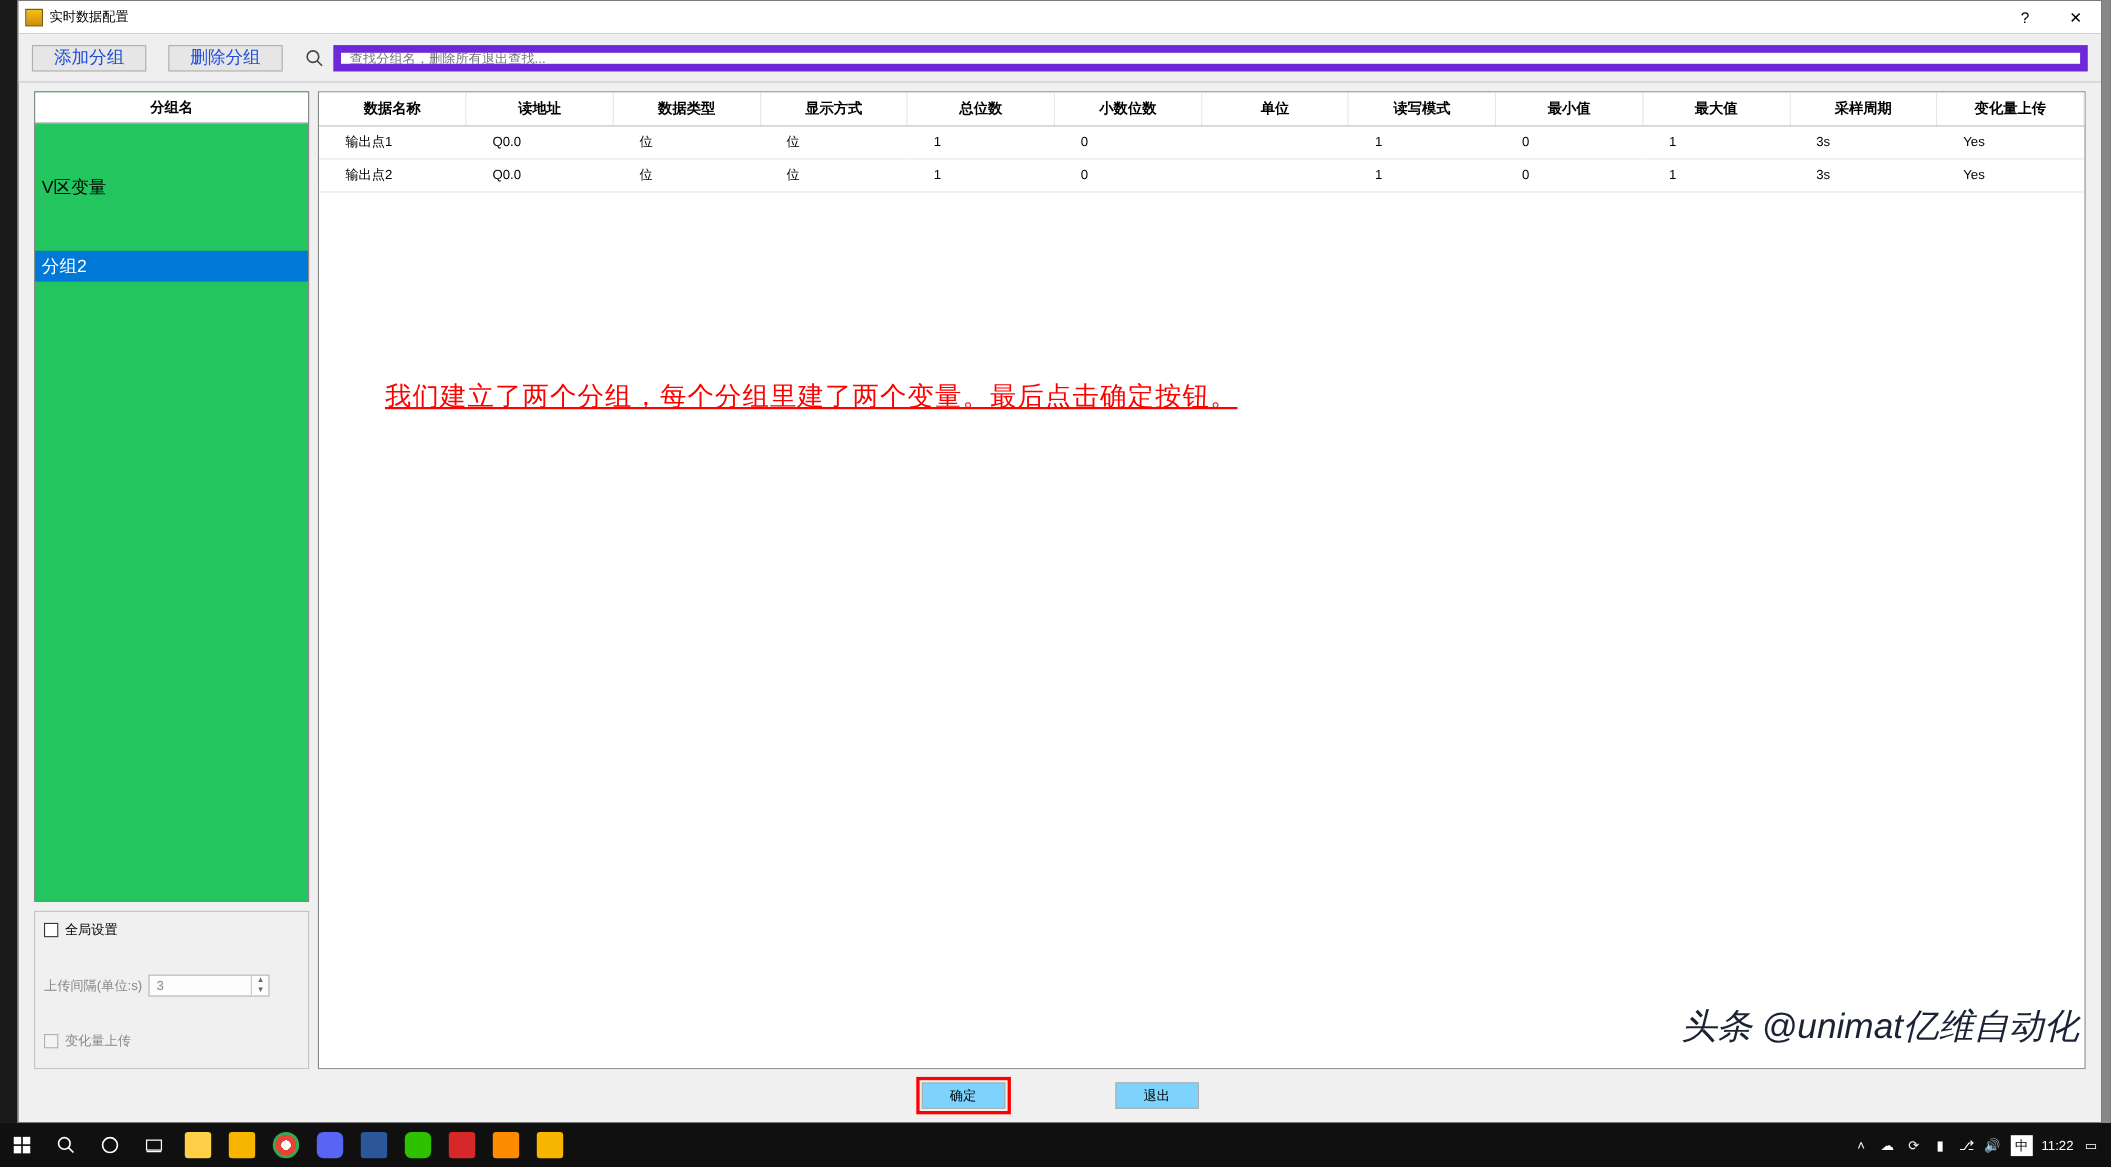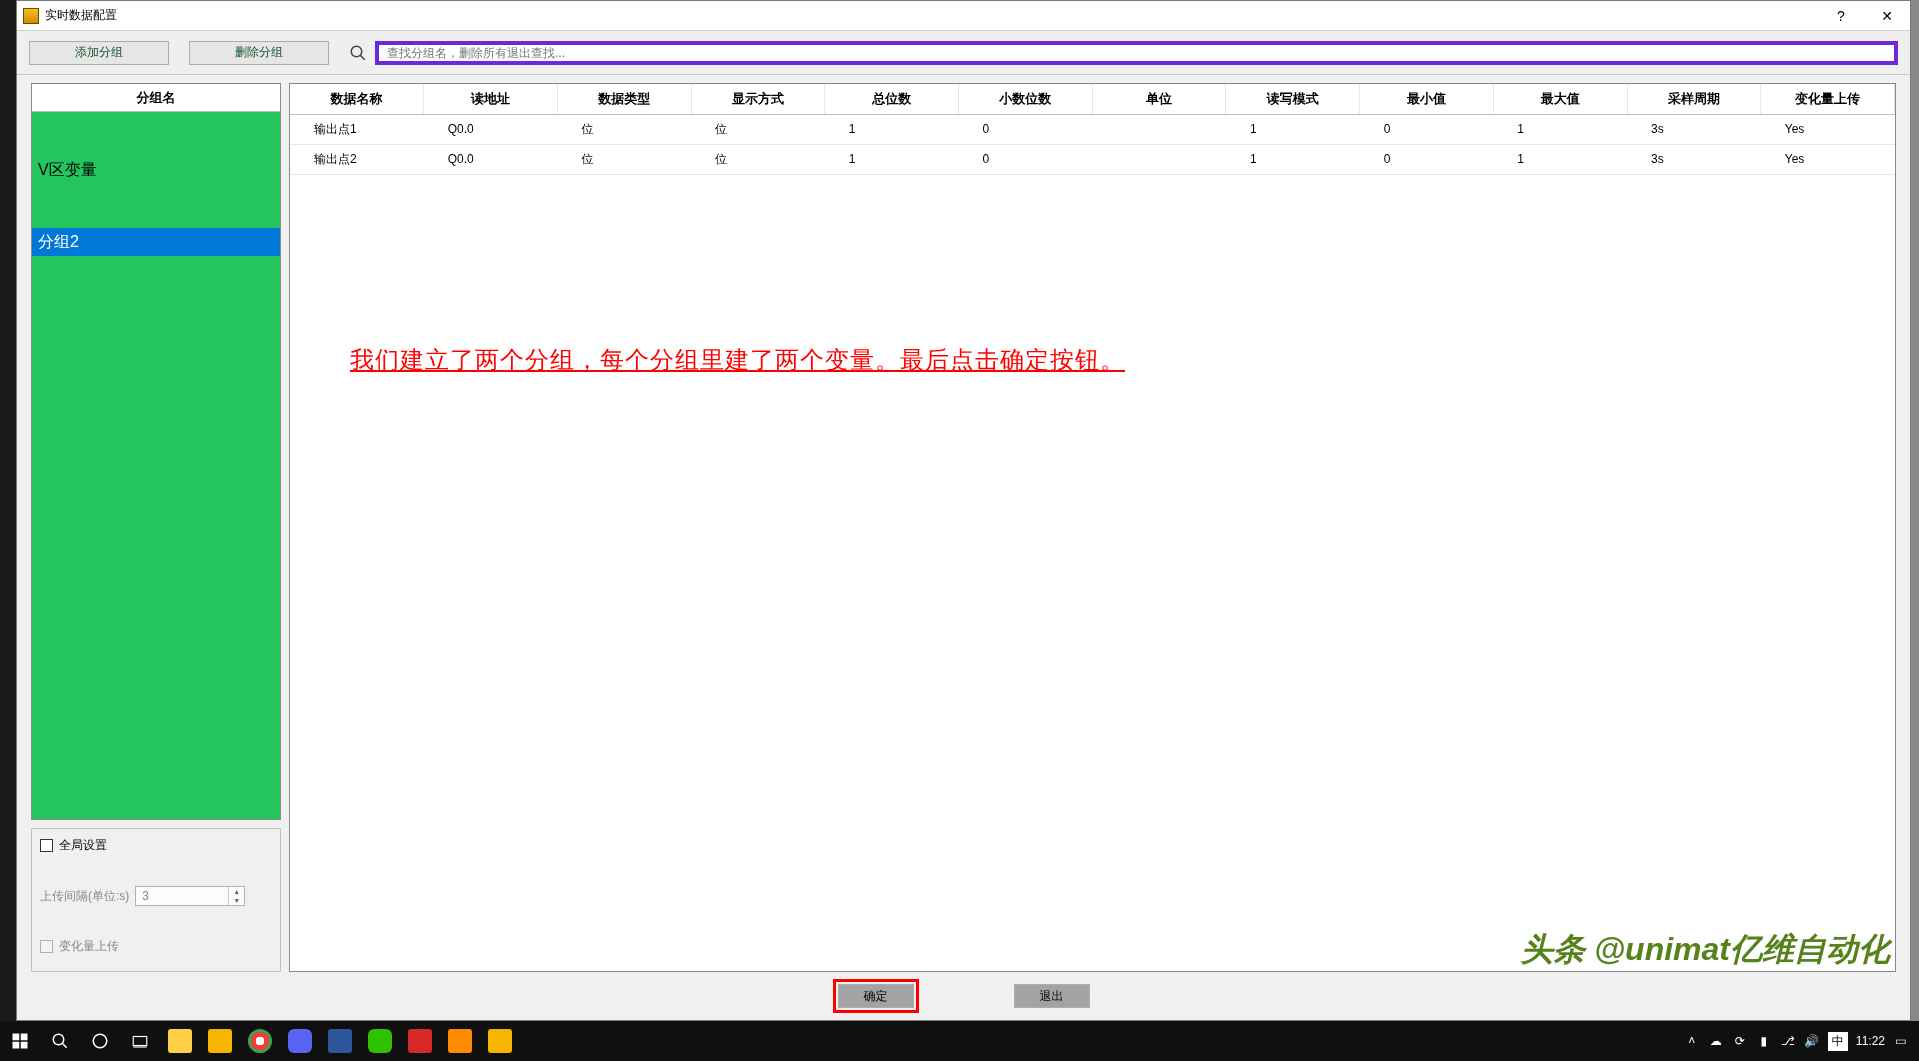--- a/index.html
+++ b/index.html
@@ -22,27 +22,27 @@
     .titlebar .app-icon { width:16px; height:16px; background:linear-gradient(#f5c117,#d08a0a); border:1px solid #6a4a00; margin-right:6px; }
     .titlebar .title { flex:0 0 auto; font-size:12px; color:#000; }
     .titlebar .spacer { flex:1; }
     .titlebar .win-btn { width:46px; height:30px; display:flex; align-items:center; justify-content:center; color:#000; font-size:14px; }
 
     .toolbar {
       height: 44px; display:flex; align-items:center; padding: 6px 12px; gap:20px;
       border-bottom:1px solid #c8c8c8; background:#efefef;
     }
     .tb-btn {
-      width: 140px; height: 24px; background:#e6e6e6; border:1px solid #adadad;
-      font-size:12px; color:#14532d; cursor:pointer;
+      width: 104px; height: 24px; background:#e6e6e6; border:1px solid #adadad;
+      font-size:16px; color:#1d4ed8; cursor:pointer;
     }
     .search-wrap { display:flex; align-items:center; flex:1; gap:8px; }
     .search-icon-svg { width:18px; height:18px; }
     .search-input {
-      flex:1; height:24px; border:4px solid #6d28d9; background:#fff; padding:0 8px;
+      flex:1; height:24px; border:7px solid #6d28d9; background:#fff; padding:0 8px;
       font-size:12px; color:#000;
     }
 
     .content { flex:1; display:flex; padding:8px 14px 0 14px; gap:8px; overflow:hidden; }
 
     .left-pane { width: 250px; display:flex; flex-direction:column; }
     .group-list {
       flex:1; background:#22c55e; border:1px solid #888; display:flex; flex-direction:column;
     }
     .group-header {
@@ -80,28 +80,28 @@
       position:absolute; color:#ff0000; font-size:24px; letter-spacing:1px;
       font-family:"Microsoft YaHei","SimSun",sans-serif;
       text-decoration:underline;
     }
 
     .footer {
       height:48px; display:flex; align-items:center; justify-content:center; gap:100px;
       position:relative;
     }
     .f-btn {
-      width: 76px; height:24px; background:#a3a3a3; border:1px solid #adadad;
+      width: 76px; height:24px; background:#7dd3fc; border:1px solid #adadad;
       font-size:12px; cursor:pointer;
     }
     .f-btn.highlight { outline:3px solid #ff0000; outline-offset:2px; }
 
     .watermark {
-      position:absolute; right:20px; bottom:48px; font-size:32px; color:#4d7c0f;
-      font-style:italic; font-weight:700; opacity:0.95; pointer-events:none;
+      position:absolute; right:20px; bottom:64px; font-size:32px; color:#0f172a;
+      font-style:italic; font-weight:400; opacity:0.95; pointer-events:none;
       font-family:"Microsoft YaHei",sans-serif;
     }
 
     
     .taskbar {
       position:absolute; left:0; right:0; bottom:0; height:40px; background:#101010;
       display:flex; align-items:center; color:#fff;
     }
     .tb-ico { width:40px; height:40px; display:flex; align-items:center; justify-content:center; }
     .tb-ico svg { width:18px; height:18px; }

